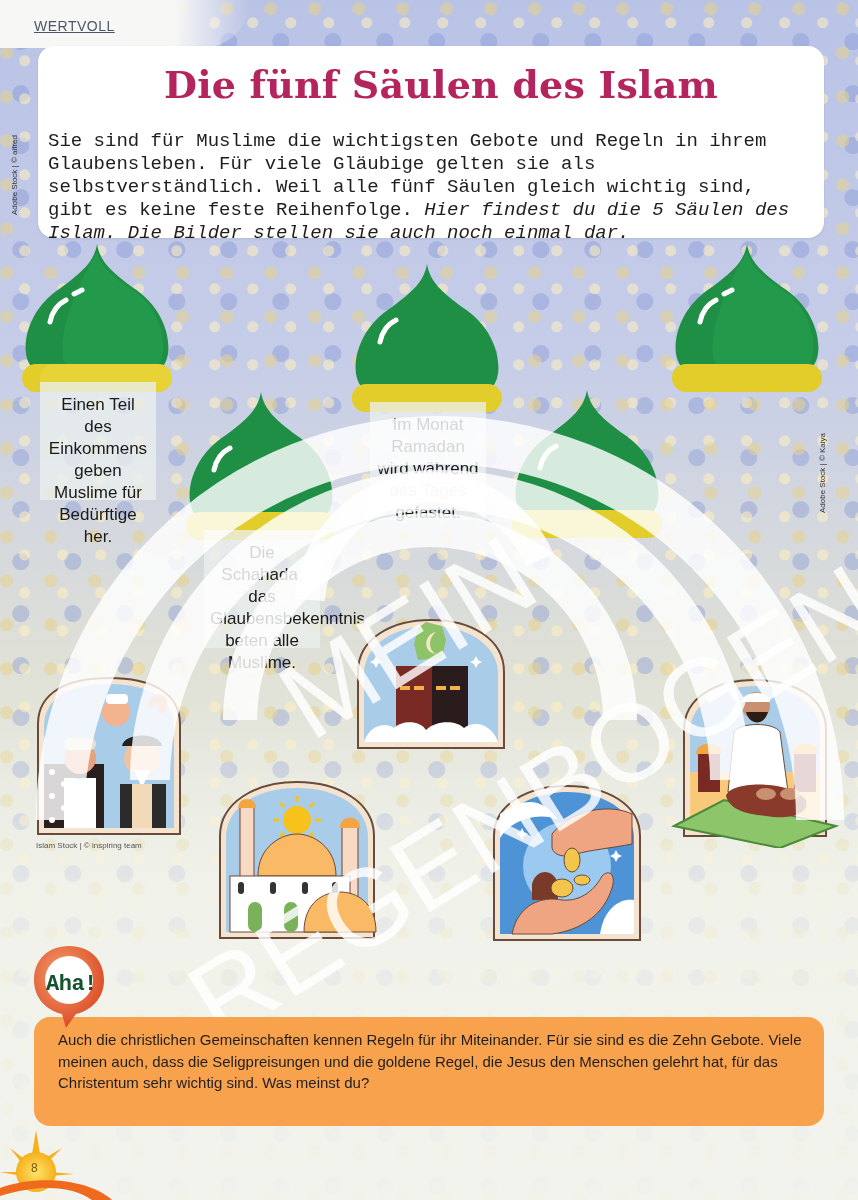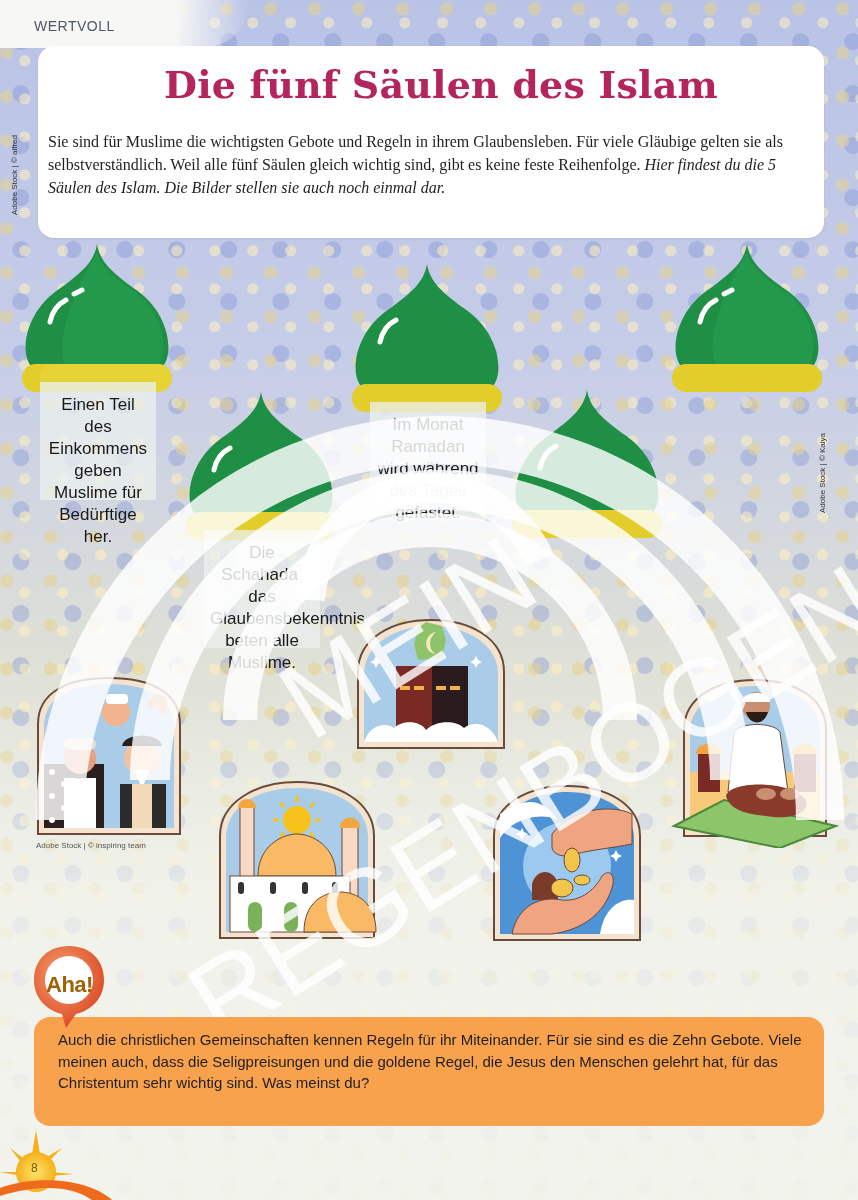--- a/index.html
+++ b/index.html
@@ -16,35 +16,35 @@
       position: absolute; left: 0; top: 700px; width: 858px; height: 500px;
       background: linear-gradient(180deg, rgba(242,243,236,0) 0%, rgba(242,243,236,0.75) 40%, rgba(242,243,236,0.95) 100%);
     }
     .header-band {
       position: absolute; left: 0; top: 0; width: 250px; height: 48px;
       background: linear-gradient(90deg, #f7f7f5 70%, rgba(247,247,245,0));
       border-bottom-right-radius: 60px;
     }
     .section-label {
       position: absolute; left: 34px; top: 18px; font-size: 14px; letter-spacing: 0.5px;
-      color: #4d5764; font-family: "Liberation Sans", sans-serif;
+      color: #4d5764; font-family: "Liberation Sans", sans-serif; text-decoration: underline;
     }
     .intro-card {
       position: absolute; left: 38px; top: 46px; width: 786px; height: 192px;
       background: #ffffff; border-radius: 16px;
       box-shadow: 0 1px 3px rgba(0,0,0,0.08);
     }
     .page-title {
       position: absolute; left: 0; right: 0; top: 16px; text-align: center;
       font-family: "DejaVu Serif", serif; font-weight: bold; font-size: 38px;
       color: #b4255e; letter-spacing: 0.2px; padding-left: 20px;
     }
     .intro-text {
       position: absolute; left: 10px; right: 20px; top: 84px;
-      font-family: Liberation Serif, serif; font-size: 16px; line-height: 23px; color: #1e1e1e;
+      font-family: Liberation Mono, monospace; font-size: 19px; line-height: 23px; color: #1e1e1e;
     }
     .intro-text em { font-style: italic; }
     .credit {
       position: absolute; font-size: 8px; color: #333; font-family: "Liberation Sans", sans-serif;
       transform-origin: left top; white-space: nowrap;
     }
     .credit.left { left: 10px; top: 215px; transform: rotate(-90deg); }
     .credit.right { left: 818px; top: 513px; transform: rotate(-90deg); }
     .credit.bottom { left: 36px; top: 841px; font-size: 8px; color: #555; }
 
@@ -58,22 +58,22 @@
       position: absolute; left: 6px; right: 6px; top: 12px; text-align: center;
       font-family: "Liberation Sans", sans-serif; font-size: 17px; line-height: 22px; color: #1a1a1a;
     }
 
     .illus { position: absolute; }
 
     .watermark { position: absolute; left: 0; top: 0; width: 858px; height: 1200px; pointer-events: none; }
 
     .aha-bubble { position: absolute; left: 32px; top: 944px; width: 74px; height: 86px; }
     .aha-label {
-      position: absolute; left: 46px; top: 972px; font-family: Liberation Sans, sans-serif; font-weight: bold;
-      font-size: 22px; color: #a16207; letter-spacing: -0.5px;
+      position: absolute; left: 46px; top: 972px; font-family: Liberation Mono, monospace; font-weight: bold;
+      font-size: 22px; color: #14532d; letter-spacing: -0.5px;
     }
     .info-box {
       position: absolute; left: 34px; top: 1017px; width: 790px; height: 109px;
       background: #f9a24e; border-radius: 16px;
     }
     .info-text {
       position: absolute; left: 12px; right: 16px; top: 12px;
       font-family: "Liberation Sans", sans-serif; font-size: 15px; line-height: 21.5px; color: #1f1f1f; margin-left: 12px;
     }
     .sun { position: absolute; left: 0; top: 1128px; width: 120px; height: 72px; }
@@ -173,21 +173,21 @@
   <rect x="30" y="104" width="32" height="50" fill="#fff"></rect>
   <circle cx="46" cy="84" r="16" fill="#e6a27e"></circle>
   <path d="M30 88 C34 108 58 108 62 88 L58 100 C50 106 40 106 34 100 Z" fill="#2b1c14"></path>
   <rect x="30" y="64" width="32" height="12" rx="6" fill="#e8e0d4"></rect>
   <circle cx="108" cy="84" r="18" fill="#f0c2a0"></circle>
   <path d="M88 72 C90 58 126 58 128 72 Z" fill="#222"></path>
   <path d="M100 96 L108 114 L116 96 Z" fill="#fff"></path>
   <rect x="86" y="110" width="46" height="44" fill="#2b2b2b"></rect>
   <rect x="98" y="110" width="20" height="44" fill="#f2d9b8"></rect>
 </svg>
-<div class="credit bottom">Adobe Stock | © inspiring team</div>
+<div class="credit bottom">Islam Stock | © inspiring team</div>
 
 <svg class="illus" style="left:216px; top:776px;" width="162" height="166" viewBox="0 0 162 166">
   <path d="M4 162 L4 60 C4 26 40 6 81 6 C122 6 158 26 158 60 L158 162 Z" fill="#f4e4cf" stroke="#6a4a3a" stroke-width="2"></path>
   <path d="M10 156 L10 62 C10 30 42 12 81 12 C120 12 152 30 152 62 L152 156 Z" fill="#a9cde8"></path>
   <circle cx="81" cy="44" r="14" fill="#f7c21b"></circle>
   <g stroke="#f7c21b" stroke-width="3">
       <line x1="81" y1="20" x2="81" y2="26"></line>
       <line x1="81" y1="62" x2="81" y2="68"></line>
       <line x1="57" y1="44" x2="63" y2="44"></line>
       <line x1="99" y1="44" x2="105" y2="44"></line>

